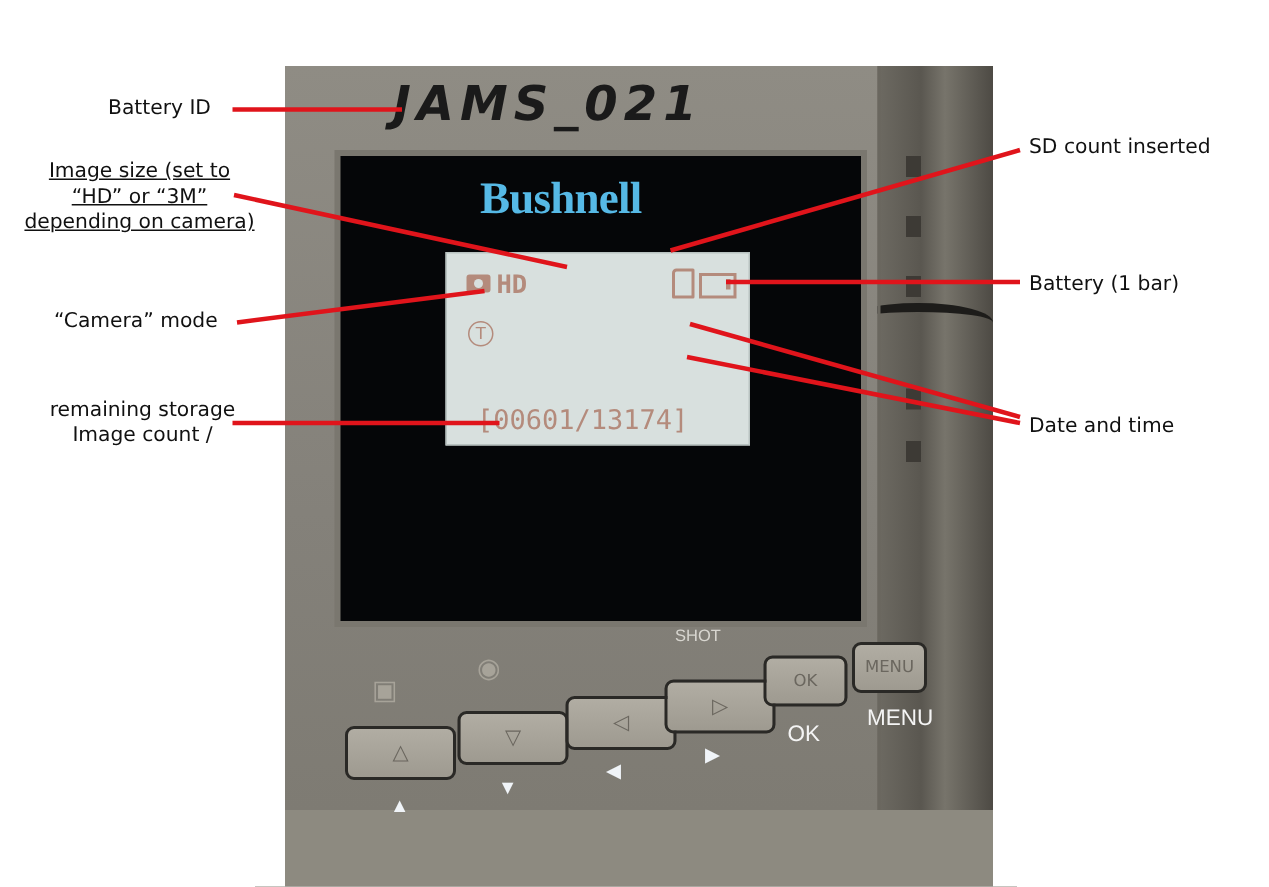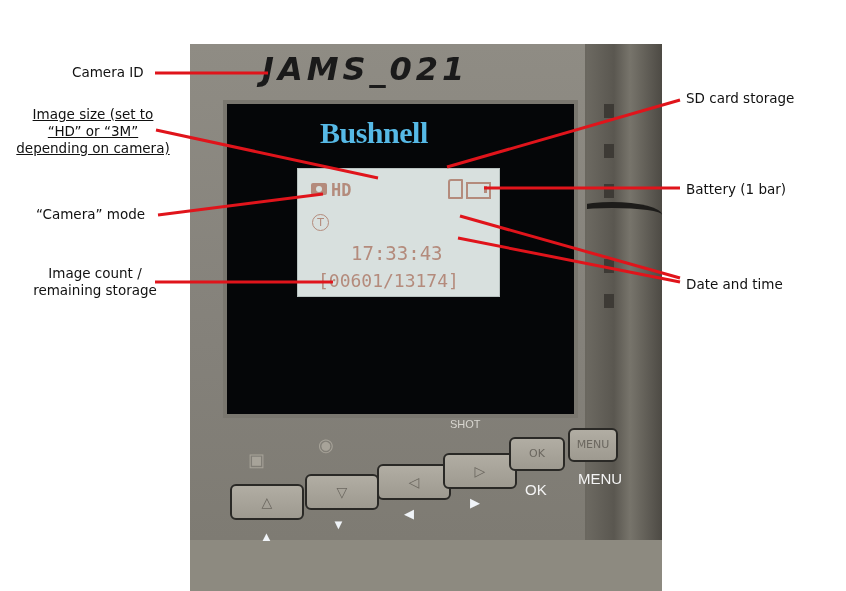--- a/index.html
+++ b/index.html
@@ -31,33 +31,33 @@
   .btn.small { width:52px; height:30px; line-height:30px; font-size:11px; }
   .under { position:absolute; color:#f4f4f4; font-family:"Liberation Sans", sans-serif; font-size:15px; }
   .tri { position:absolute; color:#f0f4f8; font-size:13px; }
   .icon-emb { position:absolute; color:#a7a399; font-size:18px; }
   .shot { position:absolute; left:260px; top:374px; color:#d8d6d0; font-size:11px; font-family:"Liberation Sans", sans-serif; }
   svg.lines { position:absolute; left:0; top:0; width:846px; height:591px; pointer-events:none; }
 </style>
 </head>
 <body>
 
-<div class="label" style="left:72px; top:64px;">Camera ID</div>
+<div class="label" style="left:72px; top:64px;">Battery ID</div>
 <div class="label center" style="left:14px; top:106px; width:158px;text-decoration:underline;">
   <div>Image size (set to</div>
   <div>“HD” or “3M”</div>
   <div>depending on camera)</div>
 </div>
 <div class="label" style="left:36px; top:206px;">“Camera” mode</div>
 <div class="label center" style="left:22px; top:265px; width:146px;">
+  <div>remaining storage</div>
   <div>Image count /</div>
-  <div>remaining storage</div>
 </div>
 
-<div class="label" style="left:686px; top:90px;">SD card storage</div>
+<div class="label" style="left:686px; top:90px;">SD count inserted</div>
 <div class="label" style="left:686px; top:181px;">Battery (1 bar)</div>
 <div class="label" style="left:686px; top:276px;">Date and time</div>
 
 <div class="photo">
   <div class="bg-right">
     <div class="slot" style="top:60px;"></div>
     <div class="slot" style="top:100px;"></div>
     <div class="slot" style="top:140px;"></div>
     <div class="slot" style="top:215px;"></div>
     <div class="slot" style="top:250px;"></div>
@@ -68,21 +68,20 @@
     <div class="screen-frame"></div>
     <div class="screen"></div>
     <div class="brand">Bushnell</div>
 
     <div class="lcd">
       <div class="cam-icon"></div>
       <div class="t hd">HD</div>
       <div class="sd-icon"></div>
       <div class="batt-icon"></div>
       <div class="timer-icon">T</div>
-      <div class="t time">17:33:43</div>
       <div class="t count">[00601/13174]</div>
     </div>
 
     <div class="icon-emb" style="left:58px; top:405px;">▣</div>
     <div class="icon-emb" style="left:128px; top:390px;">◉</div>
     <div class="shot">SHOT</div>
 
     <div class="btn" style="left:40px; top:440px;">△</div>
     <div class="btn" style="left:115px; top:430px;">▽</div>
     <div class="btn" style="left:187px; top:420px;">◁</div>

